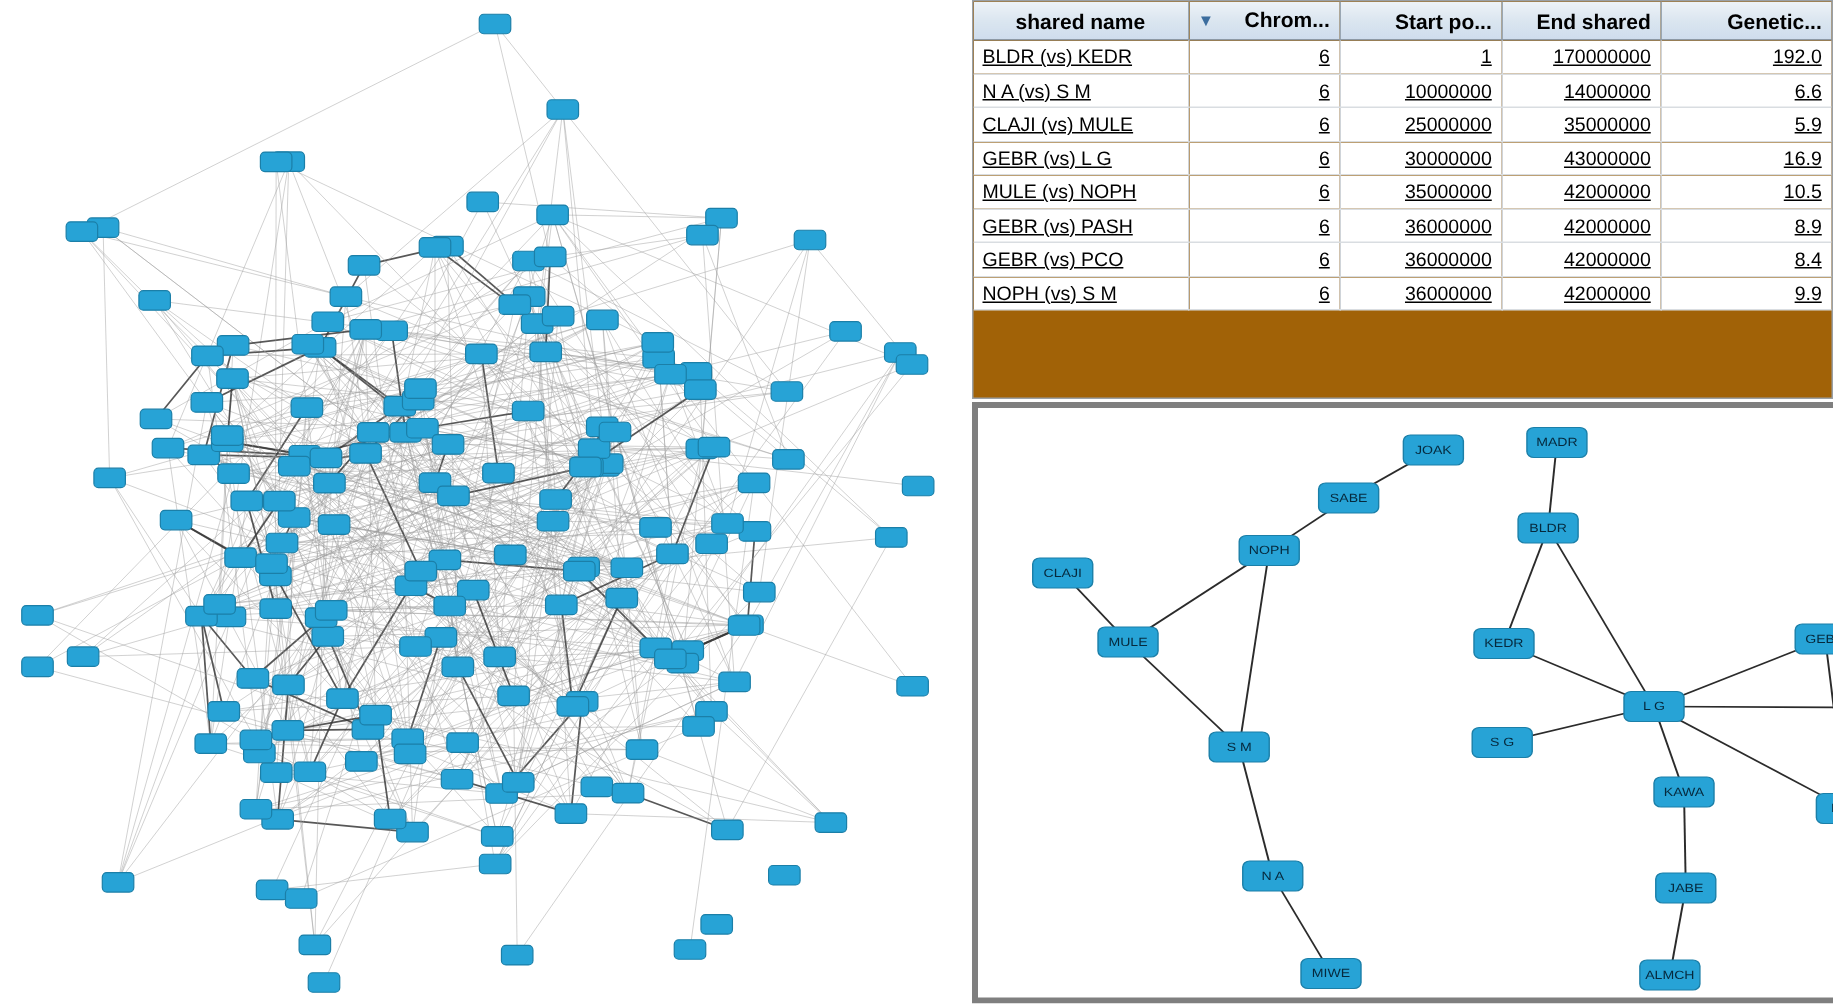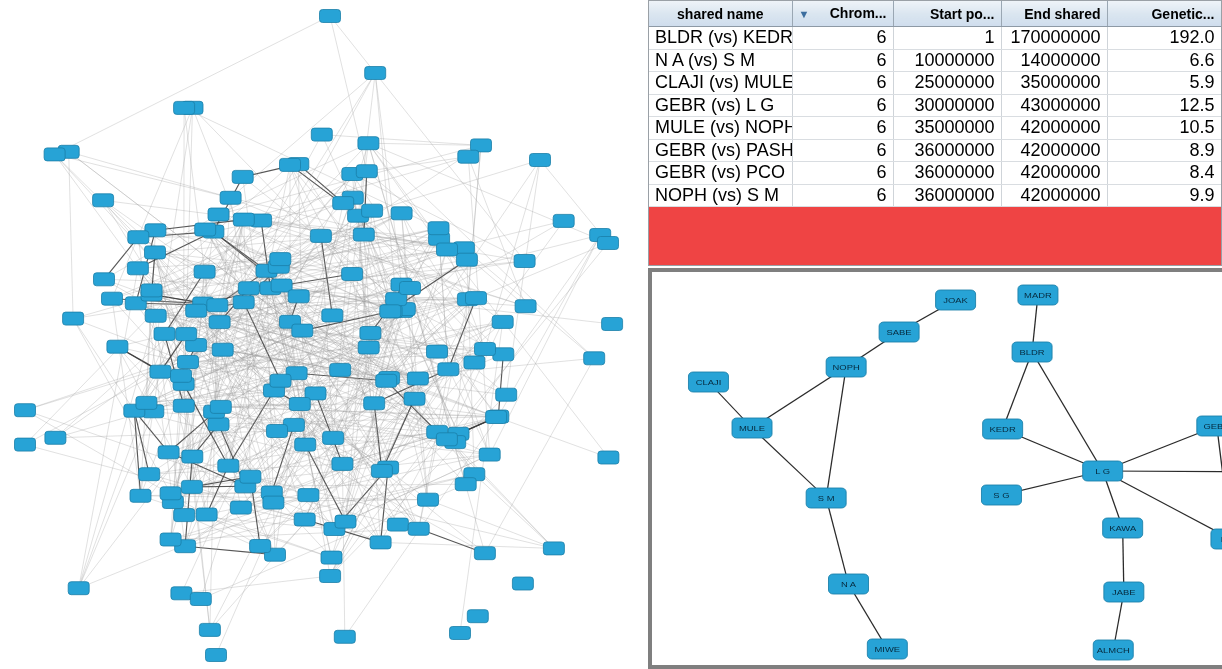--- a/index.html
+++ b/index.html
@@ -22,21 +22,21 @@
     width: 645px; height: 669px;
     background: #ffffff;
     overflow: hidden;
   }
 
   
   #table-panel {
     position: absolute;
     left: 648px; top: 0;
     width: 574px; height: 266px;
-    background: #ef4444;
+    background: #a16207;
     border: 1px solid #9aa0a6;
     box-sizing: border-box;
     overflow: hidden;
   }
   #table-panel table {
     border-collapse: collapse;
     width: 100%;
     font-size: 13.5px;
     color: #000;
     table-layout: fixed;
@@ -61,21 +61,22 @@
     line-height: 18px;
     padding-right: 2px;
   }
   #table-panel tbody td {
     border-right: 1px solid #cfd4d9;
     border-bottom: 1px solid #d9dde1;
     height: 21.5px;
     padding: 0 6px;
     white-space: nowrap;
     overflow: hidden;
-    font-size: 18px;
+    font-size: 13px;
+    text-decoration: underline;
   }
   #table-panel tbody td.num { text-align: right; }
   #table-panel tbody tr { background: #ffffff; }
 
   
   col.c0 { width: 143px; }
   col.c1 { width: 101px; }
   col.c2 { width: 108px; }
   col.c3 { width: 106px; }
   col.c4 { width: 114px; }
@@ -1299,21 +1300,21 @@
           <td class="num">6</td>
           <td class="num">25000000</td>
           <td class="num">35000000</td>
           <td class="num">5.9</td>
         </tr>
         <tr>
           <td class="">GEBR (vs) L G</td>
           <td class="num">6</td>
           <td class="num">30000000</td>
           <td class="num">43000000</td>
-          <td class="num">12.5</td>
+          <td class="num">16.9</td>
         </tr>
         <tr>
           <td class="">MULE (vs) NOPH</td>
           <td class="num">6</td>
           <td class="num">35000000</td>
           <td class="num">42000000</td>
           <td class="num">10.5</td>
         </tr>
         <tr>
           <td class="">GEBR (vs) PASH</td>

